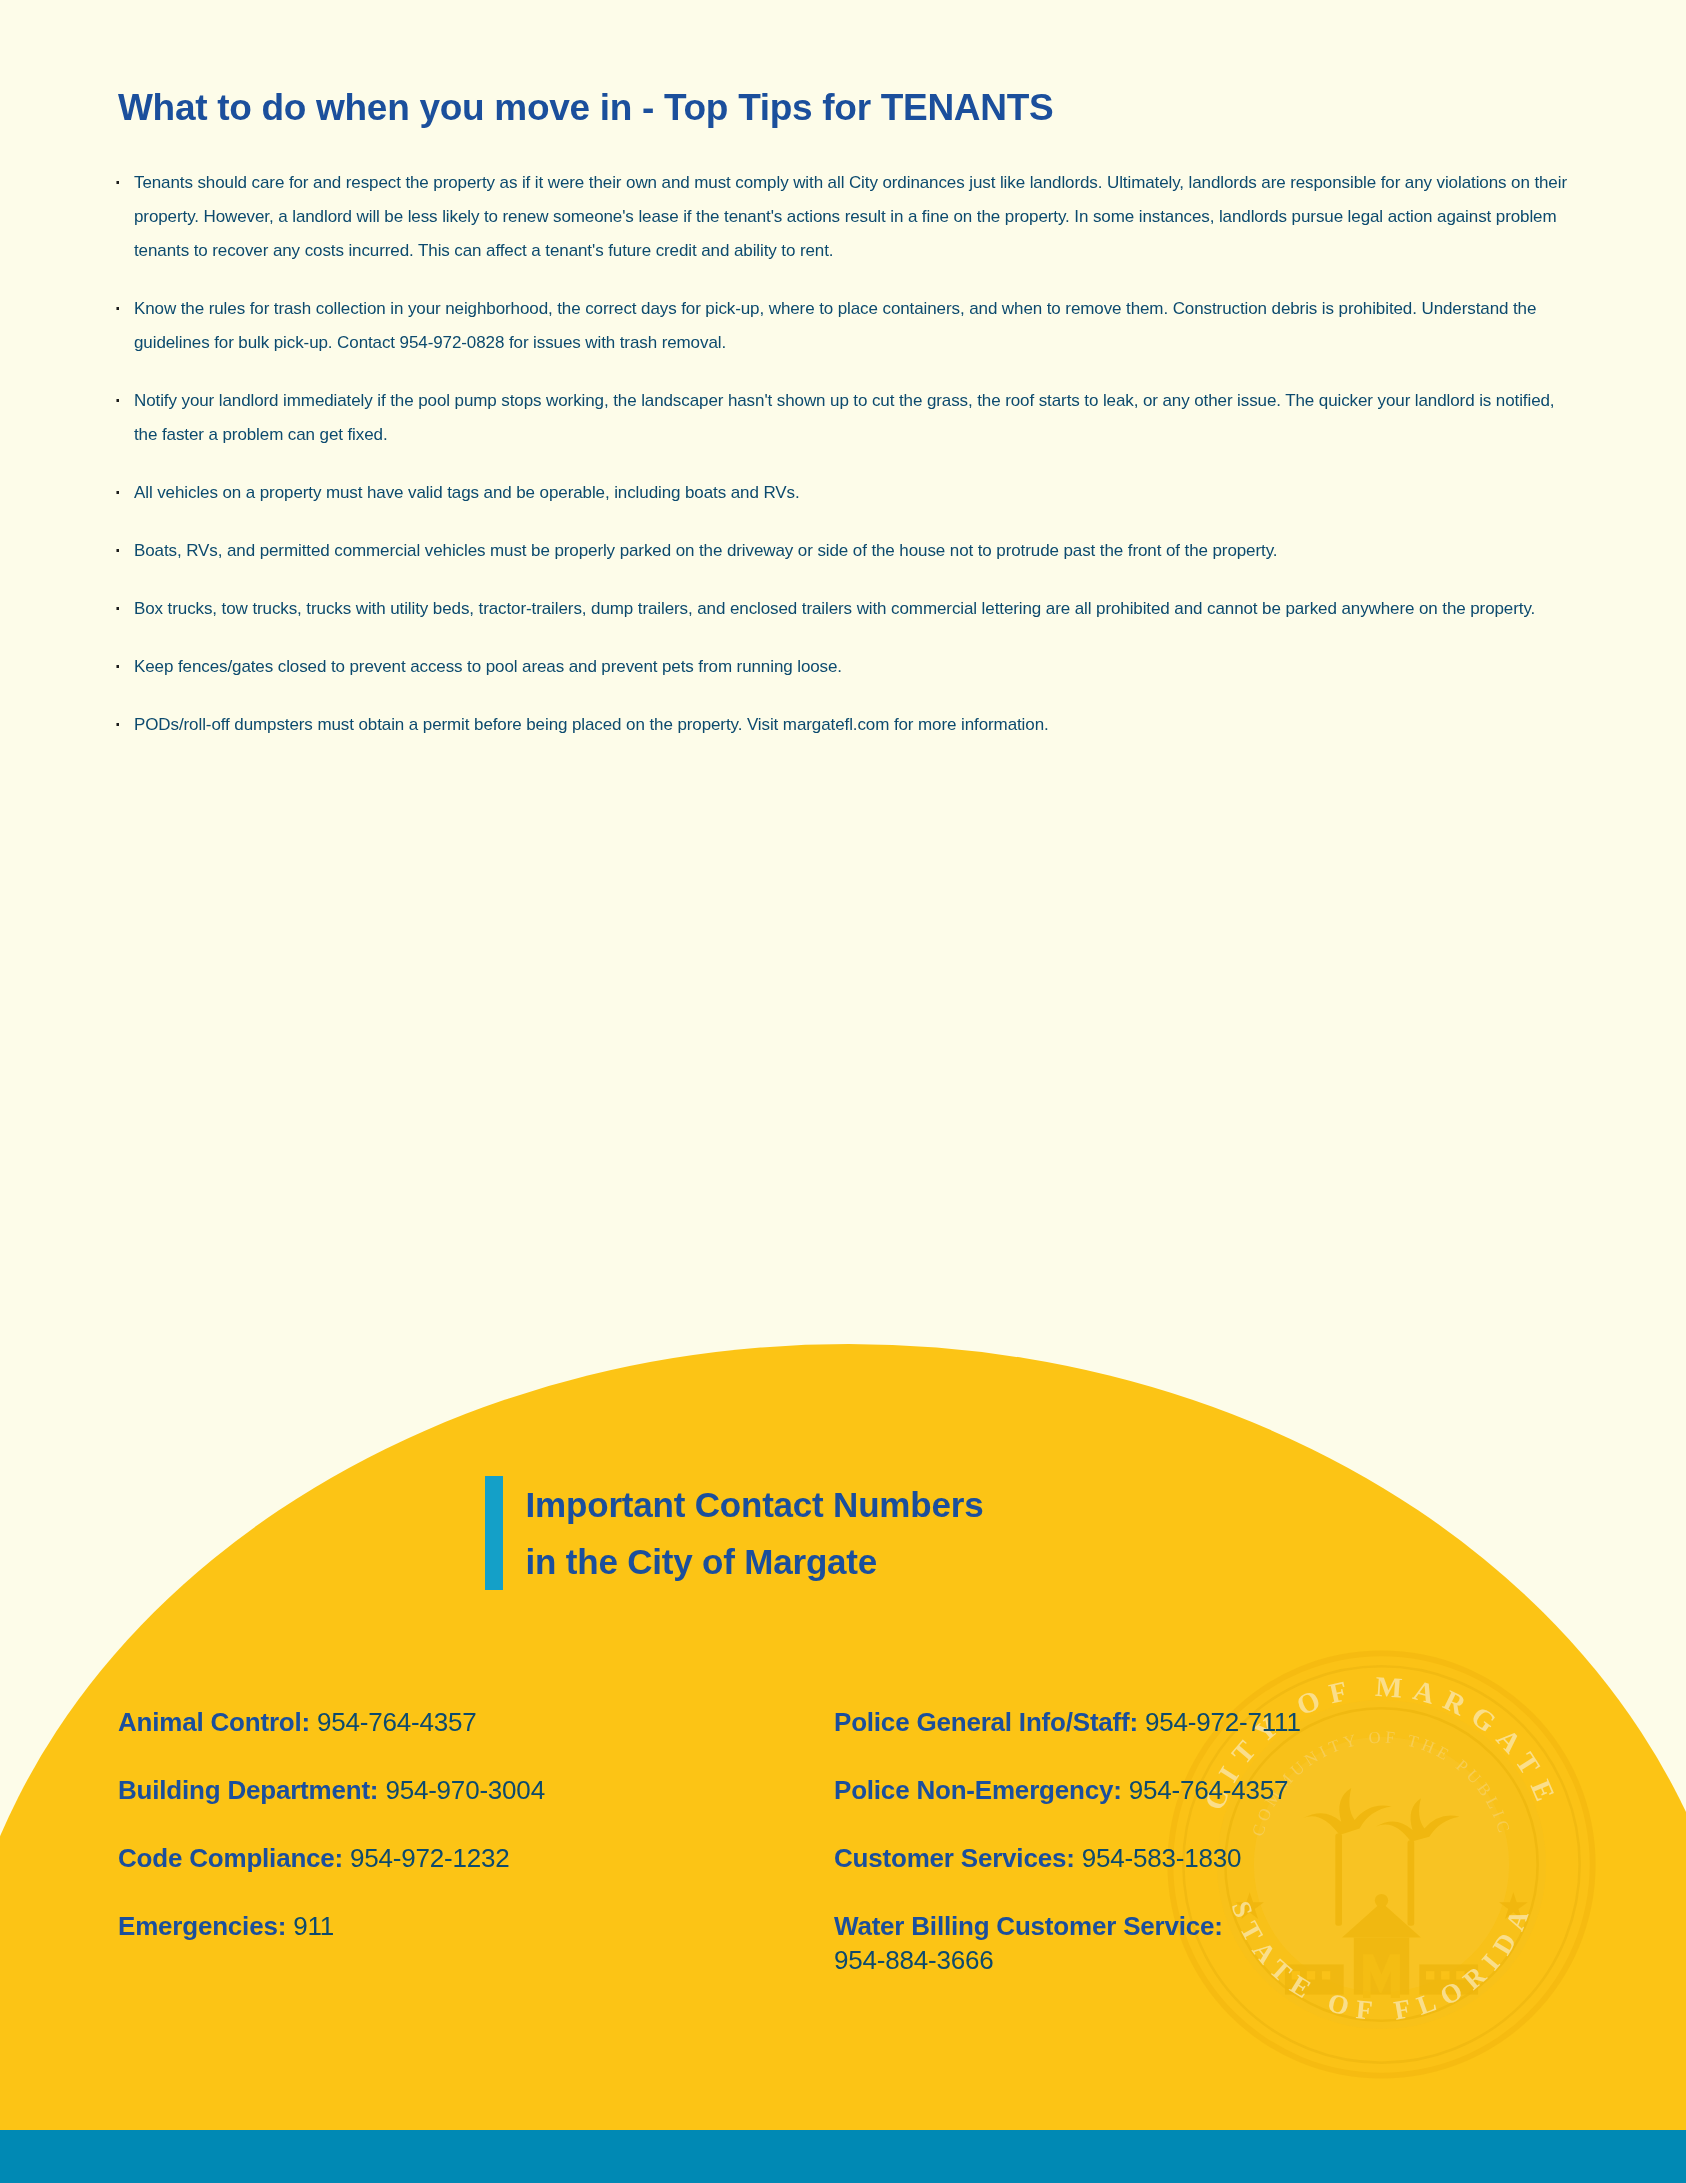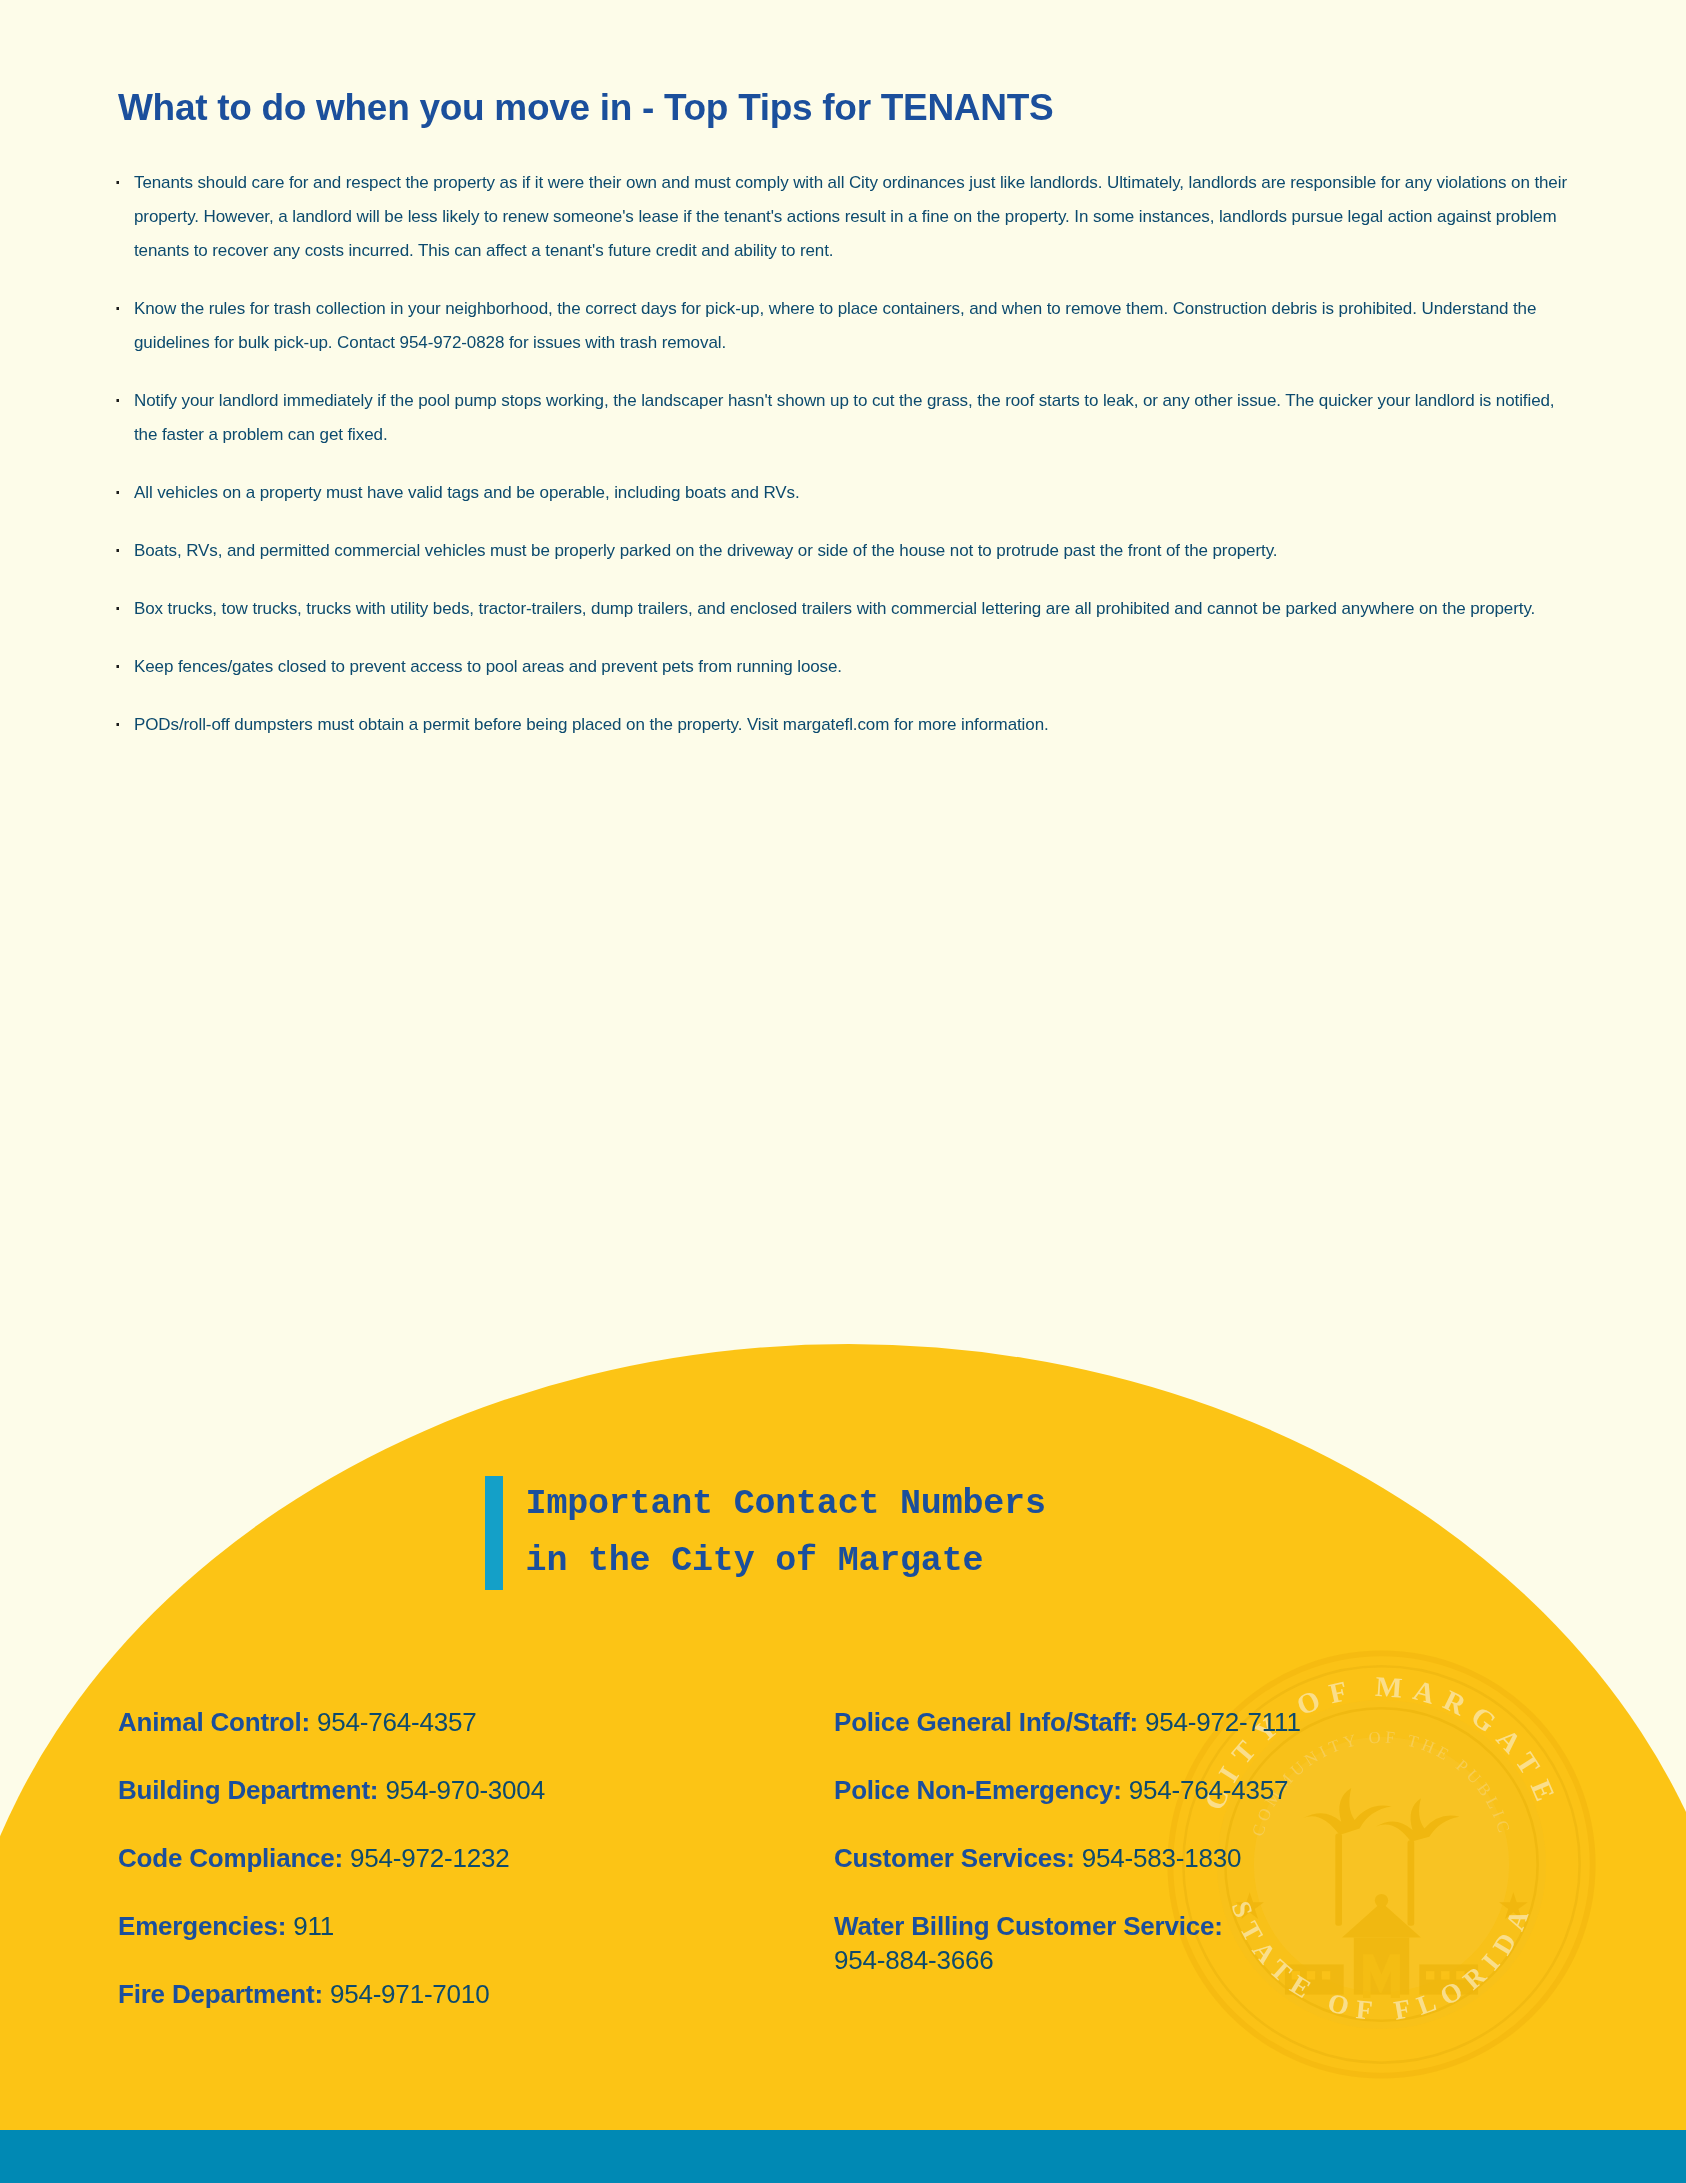--- a/index.html
+++ b/index.html
@@ -117,21 +117,20 @@
     z-index: 4;
   }
 
   .contact-heading-wrap {
     position: absolute;
     left: 485px;
     top: 1476px;
     display: flex;
     align-items: stretch;
     gap: 23px;
-    font-family: Liberation Mono, monospace;
   }
   .heading-bar {
     width: 17.6px;
     background: #14A0C8;
     flex: 0 0 17.6px;
   }
   .contact-heading {
     color: #1B4F9C;
     font-size: 35px;
     font-weight: bold;
@@ -274,24 +273,20 @@
           <span class="num">954-970-3004</span>
         </div>
         <div class="contact-row">
           <span class="lbl">Code Compliance:</span>
           <span class="num">954-972-1232</span>
         </div>
         <div class="contact-row">
           <span class="lbl">Emergencies:</span>
           <span class="num">911</span>
         </div>
-        <div class="contact-row">
-          <span class="lbl">Fire Department:</span>
-          <span class="num">954-971-7010</span>
-        </div>
       </div>
 
       <div class="col col-right">
         <div class="contact-row">
           <span class="lbl">Police General Info/Staff:</span>
           <span class="num">954-972-7111</span>
         </div>
         <div class="contact-row">
           <span class="lbl">Police Non-Emergency:</span>
           <span class="num">954-764-4357</span>

